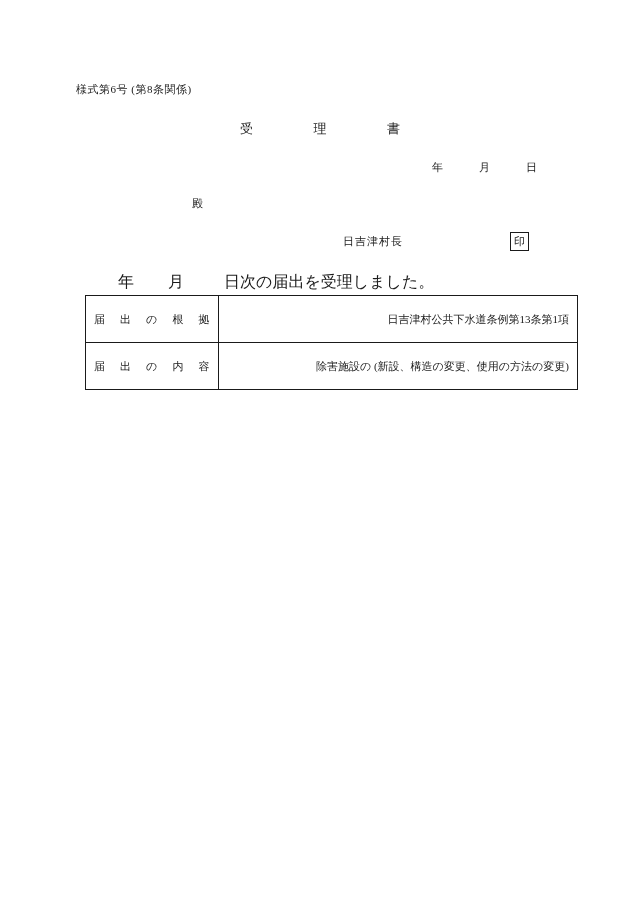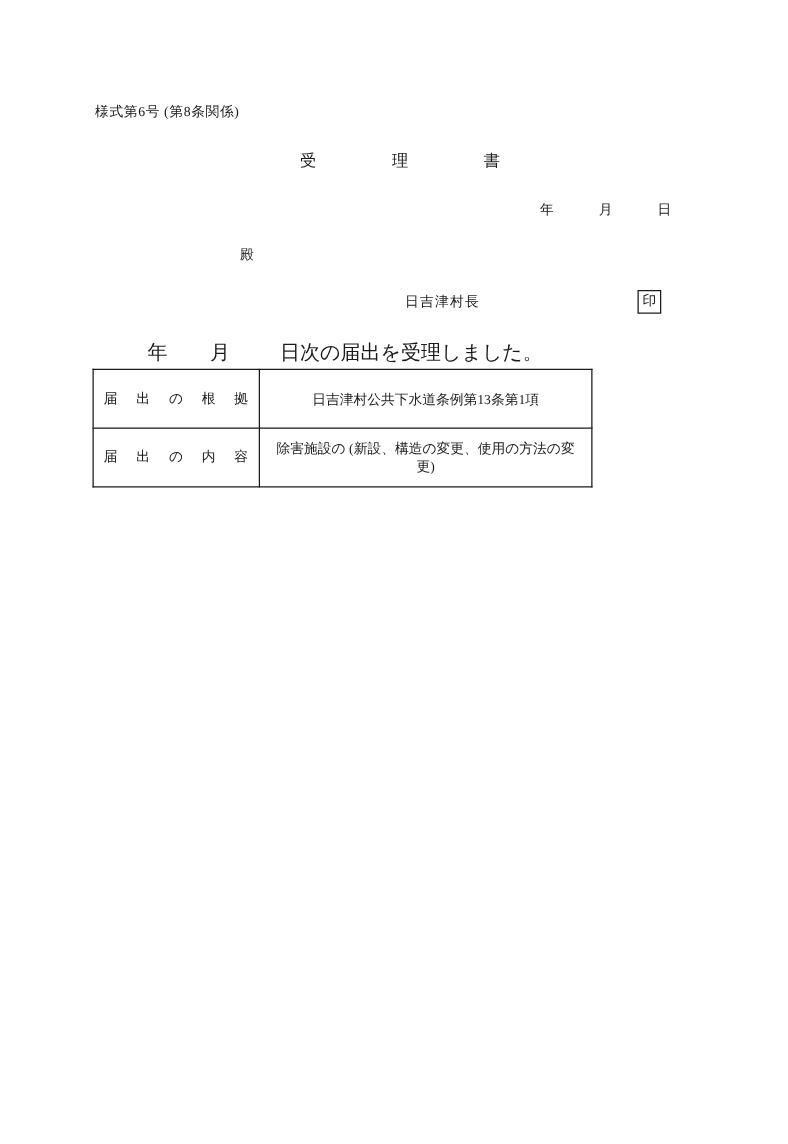--- a/index.html
+++ b/index.html
@@ -54,21 +54,21 @@
     justify-content: space-between;
   }
   .addressee {
     position: absolute;
     left: 192px;
     top: 196px;
     font-size: 11px;
   }
   .issuer {
     position: absolute;
-    left: 324px;
+    left: 343px;
     top: 234px;
     font-size: 11px;
     letter-spacing: 1px;
   }
   .seal-box {
     position: absolute;
     left: 510px;
     top: 232px;
     width: 17px;
     height: 17px;
@@ -82,23 +82,23 @@
     left: 118px;
     top: 272px;
     font-size: 16px;
     white-space: nowrap;
   }
   .accept-line .sp-a { display: inline-block; width: 34px; }
   .accept-line .sp-b { display: inline-block; width: 40px; }
 
   table.main {
     position: absolute;
-    left: 74px;
+    left: 85px;
     top: 295px;
-    width: 400px;
+    width: 493px;
     border-collapse: collapse;
     table-layout: fixed;
   }
   table.main td {
     border: 1px solid #1a1a1a;
     font-size: 11px;
     vertical-align: middle;
     padding: 0 8px;
   }
   td.label {
@@ -107,21 +107,21 @@
     text-align-last: justify;
     line-height: 1.35;
     letter-spacing: 0.5px;
   }
   td.label .l2 {
     display: block;
     text-align: justify;
     text-align-last: justify;
   }
   td.value {
-    text-align: center;
+    text-align: right;
     padding-left: 9px;
   }
   tr.r1 td { height: 46px; }
   tr.r2 td { height: 46px; }
   tr.r3 td { height: 46px; }
 </style>
 </head>
 <body>
 
 <div class="page">

